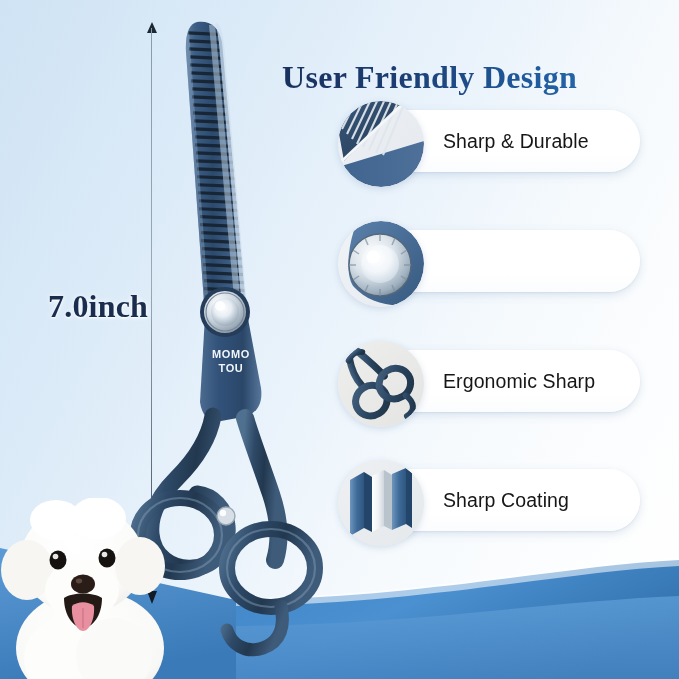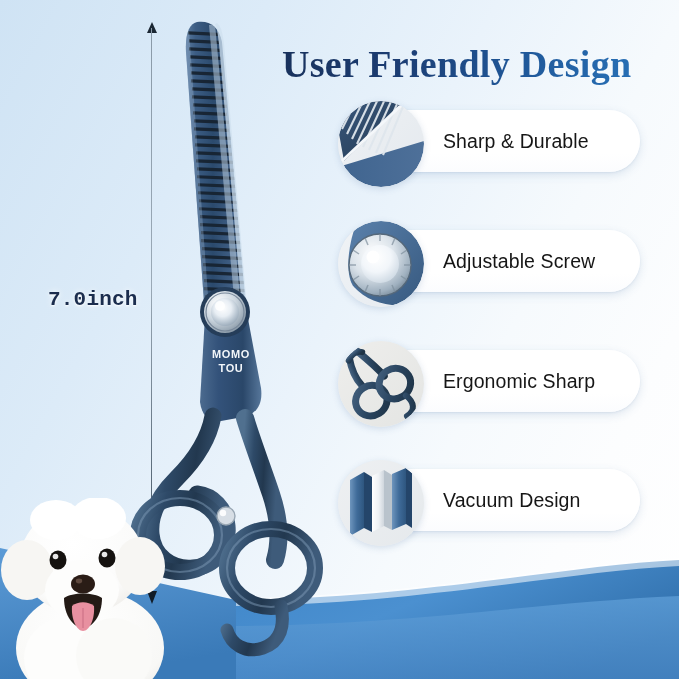--- a/index.html
+++ b/index.html
@@ -21,30 +21,30 @@
   .measure .shaft{position:absolute;left:0;top:6px;width:1.4px;height:568px;
       background:linear-gradient(180deg,#8a9aa8 0%,#9aa9b6 45%,#4b5c6b 88%,#27333e 100%);}
   .measure .head-top{position:absolute;left:-4.5px;top:0;width:0;height:0;
       border-left:5px solid transparent;border-right:5px solid transparent;
       border-bottom:11px solid #1b2733;}
   .measure .head-bot{position:absolute;left:-4.5px;bottom:-2px;width:0;height:0;
       border-left:5px solid transparent;border-right:5px solid transparent;
       border-top:13px solid #111c27;}
   .measure-label{
     position:absolute;left:48px;top:288px;
-    font-family:Liberation Mono, monospace;font-weight:700;font-size:21px;
+    font-family:Liberation Serif, serif;font-weight:700;font-size:32px;
     color:#1b2d4e;letter-spacing:.2px;
     text-shadow:0 1px 2px rgba(255,255,255,.95),0 0 6px rgba(255,255,255,.9);
     white-space:nowrap;
   }
 
   
   .headline{
-    position:absolute;left:282px;top:44px;width:390px;
-    font-family:"Liberation Serif", serif;font-weight:700;font-size:38px;
+    position:absolute;left:282px;top:60px;width:390px;
+    font-family:"Liberation Serif", serif;font-weight:700;font-size:32px;
     line-height:1.1;letter-spacing:.3px;white-space:nowrap;
     background:linear-gradient(96deg,#18315c 0%,#1c3d73 30%,#1f5798 60%,#2a77bf 100%);
     -webkit-background-clip:text;background-clip:text;color:transparent;
     -webkit-text-fill-color:transparent;
   }
 
   
   .feature{position:absolute;left:338px;width:302px;height:77px;}
   .pill{
     position:absolute;left:22px;top:0;width:280px;height:62px;
@@ -282,21 +282,20 @@
           </g>
 
           <path d="M72,-4 L4,60" stroke="#f4f7fa" stroke-width="3" fill="none"></path>
         </g>
       </svg>
     </div>
   </div>
 
   <div class="feature" style="top:230px;">
     <div class="pill"></div>
-    <div class="pill-label">Adjustable Screw</div>
     <div class="icon-circle">
       <svg viewBox="0 0 86 86" xmlns="http://www.w3.org/2000/svg" aria-hidden="true">
         <defs>
           <clipPath id="c2">
               <circle cx="43" cy="43" r="43"></circle>
             </clipPath>
           <linearGradient id="f2bg" x1="0" y1="0" x2="1" y2="1">
             <stop offset="0" stop-color="#f0f3f6"></stop>
               <stop offset="1" stop-color="#e6ebf0"></stop>
           </linearGradient>
@@ -380,21 +379,21 @@
 
             <path d="M28,6 C34,2 40,2 44,6" fill="none" stroke="url(#f3h)" stroke-width="6" stroke-linecap="round"></path>
           </g>
         </g>
       </svg>
     </div>
   </div>
 
   <div class="feature" style="top:469px;">
     <div class="pill"></div>
-    <div class="pill-label">Vacuum Design</div>
+    <div class="pill-label">Sharp Coating</div>
     <div class="icon-circle">
       <svg viewBox="0 0 86 86" xmlns="http://www.w3.org/2000/svg" aria-hidden="true">
         <defs>
           <clipPath id="c4">
               <circle cx="43" cy="43" r="43"></circle>
             </clipPath>
           <linearGradient id="f4bg" x1="0" y1="0" x2="1" y2="1">
             <stop offset="0" stop-color="#eef0f2"></stop>
               <stop offset="1" stop-color="#e5e9ec"></stop>
           </linearGradient>

